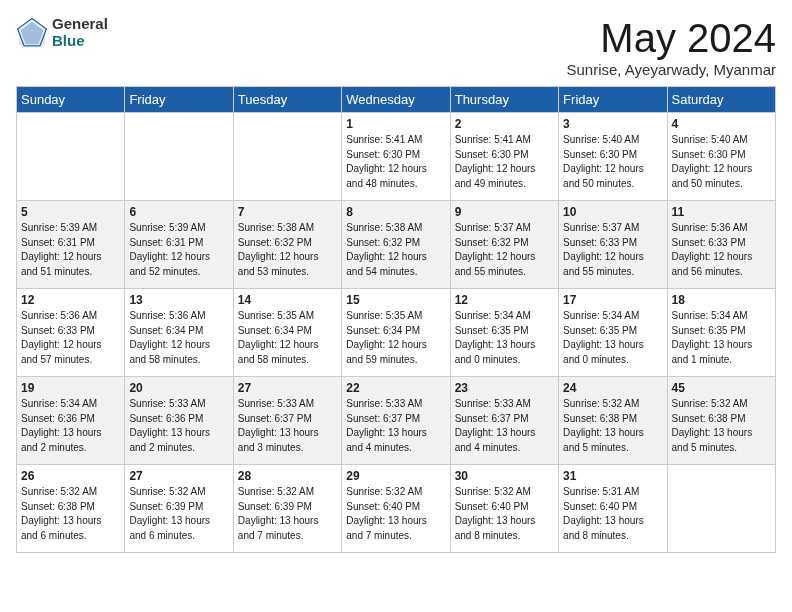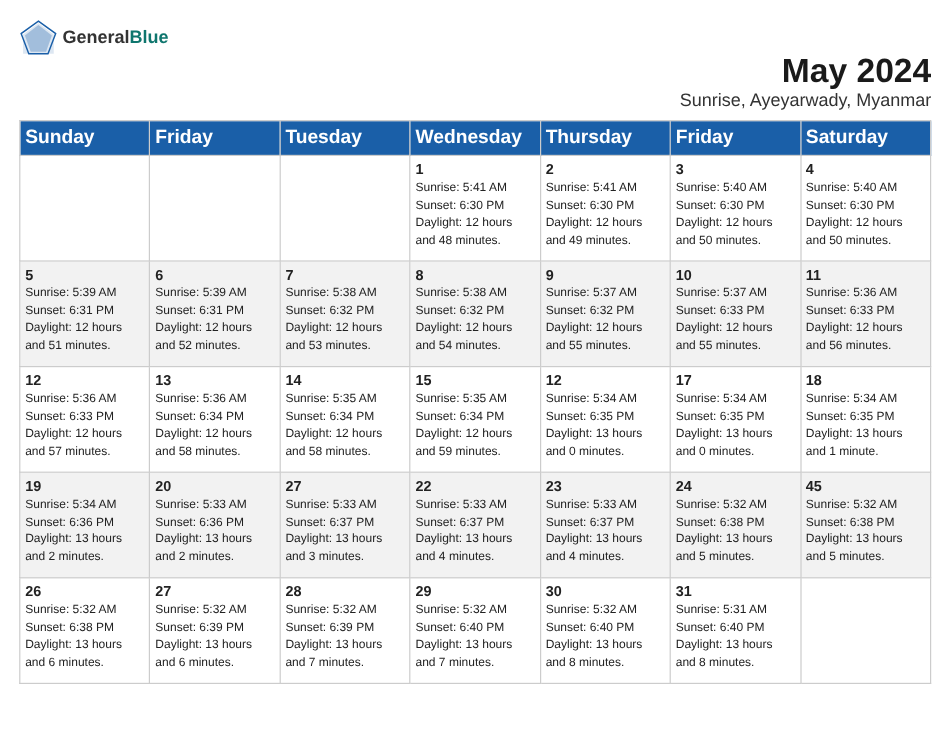--- a/index.html
+++ b/index.html
@@ -16,60 +16,59 @@
       align-items: flex-start;
       margin-bottom: 8px;
     }
     .logo {
       display: flex;
       align-items: center;
       gap: 4px;
     }
     .logo-text {
       display: flex;
-      flex-direction: row;
+      flex-direction: column;
       line-height: 1.1;
     }
     .logo-general {
       font-size: 15px;
       font-weight: bold;
       color: #333;
     }
     .logo-blue {
       font-size: 15px;
       font-weight: bold;
       color: #0f766e;
     }
     .logo-icon {
       width: 32px;
       height: 32px;
     }
     .title-block {
       text-align: right;
     }
     .month-year {
-      font-size: 28px;
-      font-weight: bold;
+      font-size: 40px;
+      font-weight: normal;
       color: #1a1a1a;
-      margin-top: 27px;
     }
     .location {
       font-size: 15px;
       color: #333;
     }
     table {
       width: 100%;
       border-collapse: collapse;
       table-layout: fixed;
     }
     thead th {
       background: #1a5fa8;
       color: #fff;
-      font-size: 16px;
-      font-weight: bold;
+      font-size: 13px;
+      font-weight: normal;
       padding: 5px 4px;
       text-align: left;
       border: 1px solid #ccc;
     }
     tbody td {
       vertical-align: top;
       border: 1px solid #ccc;
       padding: 4px 4px 4px 4px;
       font-size: 10.5px;
       color: #222;

